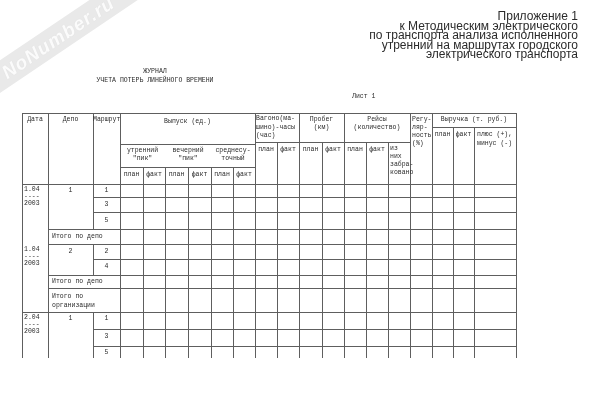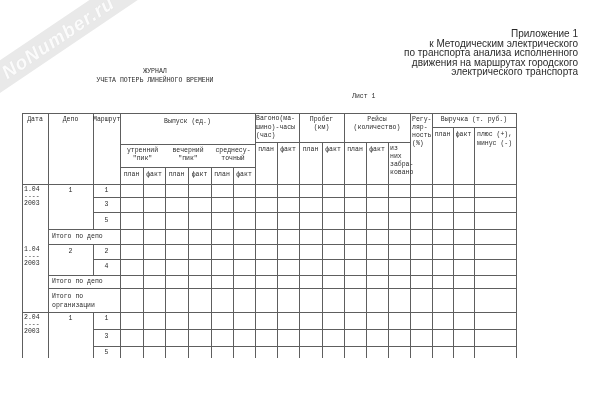--- a/index.html
+++ b/index.html
@@ -12,39 +12,39 @@
            font-size:19px;color:#fbfbfb;letter-spacing:1px;text-shadow:0 0 1px #d8d8d8;}
   
   .t{position:absolute;font-size:6.5px;line-height:8px;white-space:pre-line;}
   .ct{text-align:center;}
   .date{line-height:7px;}
   .sans{font-family:"Liberation Sans","DejaVu Sans",sans-serif;}
   
   .hl,.vl{position:absolute;background:#5e5e5e;}
   .hl{height:1px;}
   .vl{width:1px;}
-  .appendix{position:absolute;right:22px;top:29px;text-align:right;
-            font-size:10px;line-height:9.5px;color:#2b2b2b;}
+  .appendix{position:absolute;right:22px;top:12px;text-align:right;
+            font-size:12px;line-height:9.5px;color:#2b2b2b;}
   .titleblock{position:absolute;left:55px;top:67px;width:200px;text-align:center;
               font-size:6.5px;line-height:9px;}
 </style>
 </head>
 <body>
 
 <div id="sheet">
 
   <div class="wm-band">
     <span class="wm-text">NoNumber.ru</span>
   </div>
 
   <div class="appendix sans">
     <div>Приложение 1</div>
     <div>к Методическим электрического</div>
     <div>по транспорта анализа исполненного</div>
-    <div>движения на маршрутах городского</div>
+    <div>утренний на маршрутах городского</div>
     <div>электрического транспорта</div>
   </div>
 
   <div class="titleblock">
     <div>ЖУРНАЛ</div>
     <div>УЧЕТА ПОТЕРЬ ЛИНЕЙНОГО ВРЕМЕНИ</div>
   </div>
 
   <div class="t" style="left:352px;top:93px;">Лист 1</div>
 

